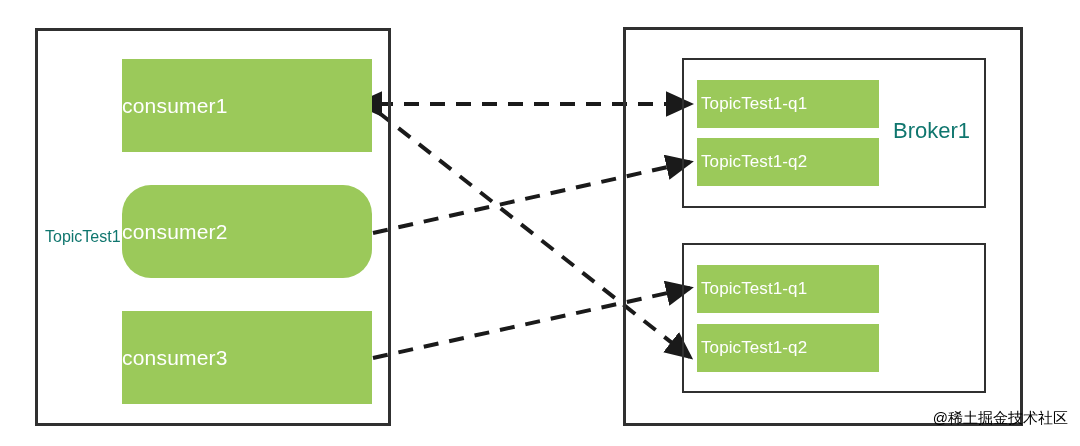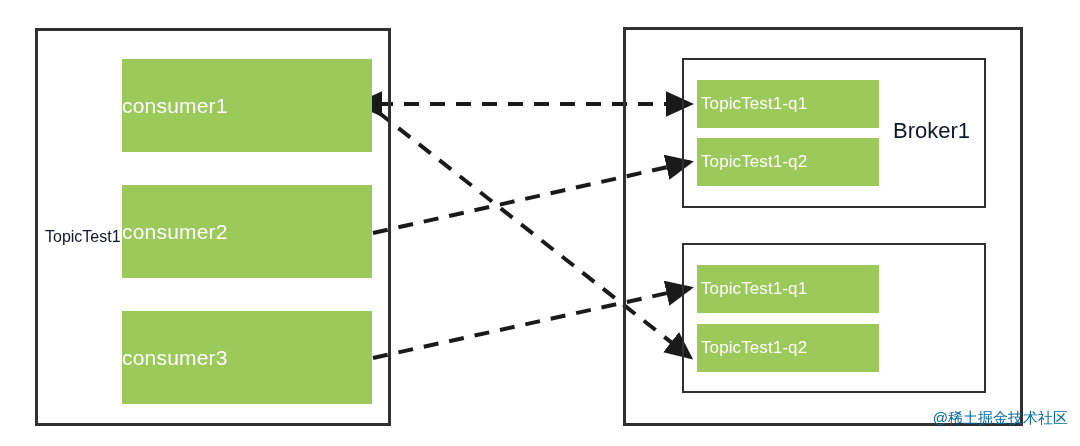--- a/index.html
+++ b/index.html
@@ -61,41 +61,41 @@
     user-select: none;
   }
   .consumer-block {
     left: 122px;
     width: 250px;
     height: 93px;
     font-size: 21px;
     letter-spacing: 0.2px;
   }
   #consumer-block-1 { top: 59px; }
-  #consumer-block-2 { top: 185px; }
+  #consumer-block-2 { top: 185px; border-radius: 29px; }
   #consumer-block-3 { top: 311px; }
 
   .queue-block {
     left: 697px;
     width: 182px;
     height: 48px;
     font-size: 17px;
     justify-content: flex-start;
     padding-left: 4px;
     letter-spacing: 0.1px;
   }
   #broker1-q1 { top: 80px;  }
   #broker1-q2 { top: 138px; }
   #broker2-q1 { top: 265px; }
   #broker2-q2 { top: 324px; }
 
   
   .plain-label {
     position: absolute;
-    color: #0f172a;
+    color: #0f766e;
     white-space: nowrap;
     user-select: none;
   }
   #topic-label {
     left: 45px;
     top: 228px;
     font-size: 16px;
   }
   #broker1-label {
     left: 893px;
@@ -107,21 +107,21 @@
     top: 303px;
     font-size: 22px;
   }
 
   
   #watermark {
     position: absolute;
     right: 12px;
     top: 409px;
     font-size: 15px;
-    color: #0369a1;
+    color: #000000;
     white-space: nowrap;
     user-select: none;
   }
 
   
   #arrow-layer {
     position: absolute;
     left: 0;
     top: 0;
     width: 1080px;

